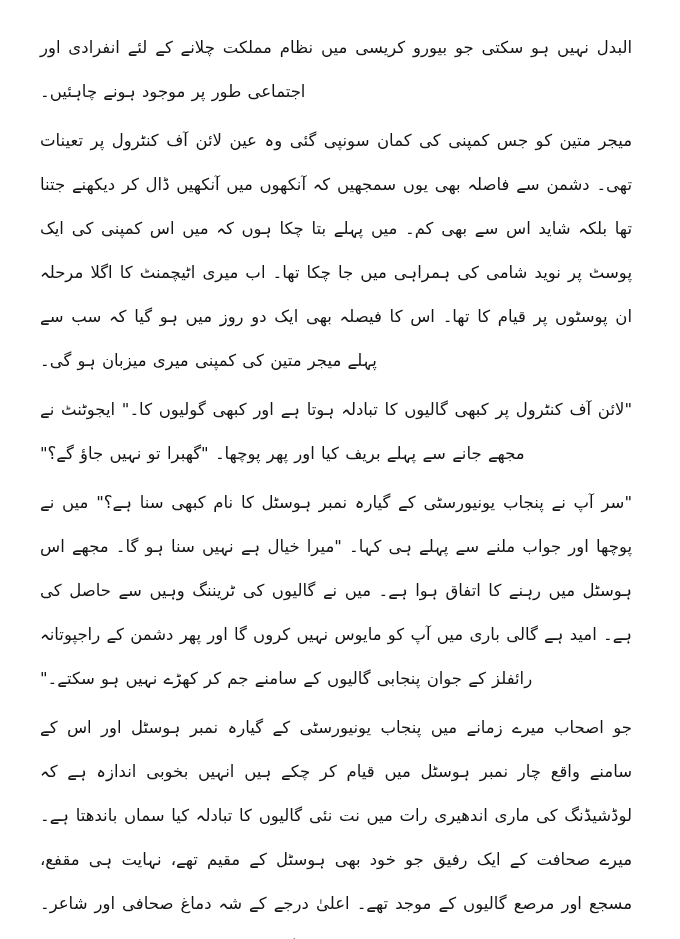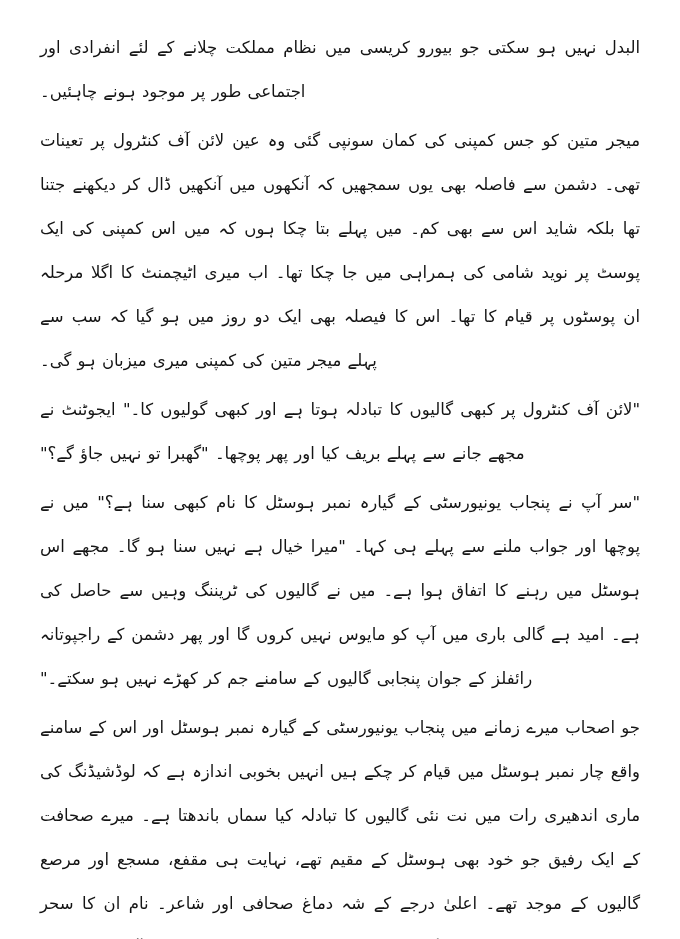--- a/index.html
+++ b/index.html
@@ -20,21 +20,21 @@
   }
   .text-block {
     direction: rtl;
     unicode-bidi: embed;
     font-family: "DejaVu Sans", sans-serif;
     font-size: 16.5px;
     color: #141414;
     line-height: 44px;
   }
   .text-block p {
-    margin: 0 0 5px 0;
+    margin: 0 8px 5px 0;
     text-align: justify;
     text-align-last: left; 
     word-spacing: 1px;
   }
   .text-block p:last-child {
     margin-bottom: 0;
   }
 </style>
 </head>
 <body>

